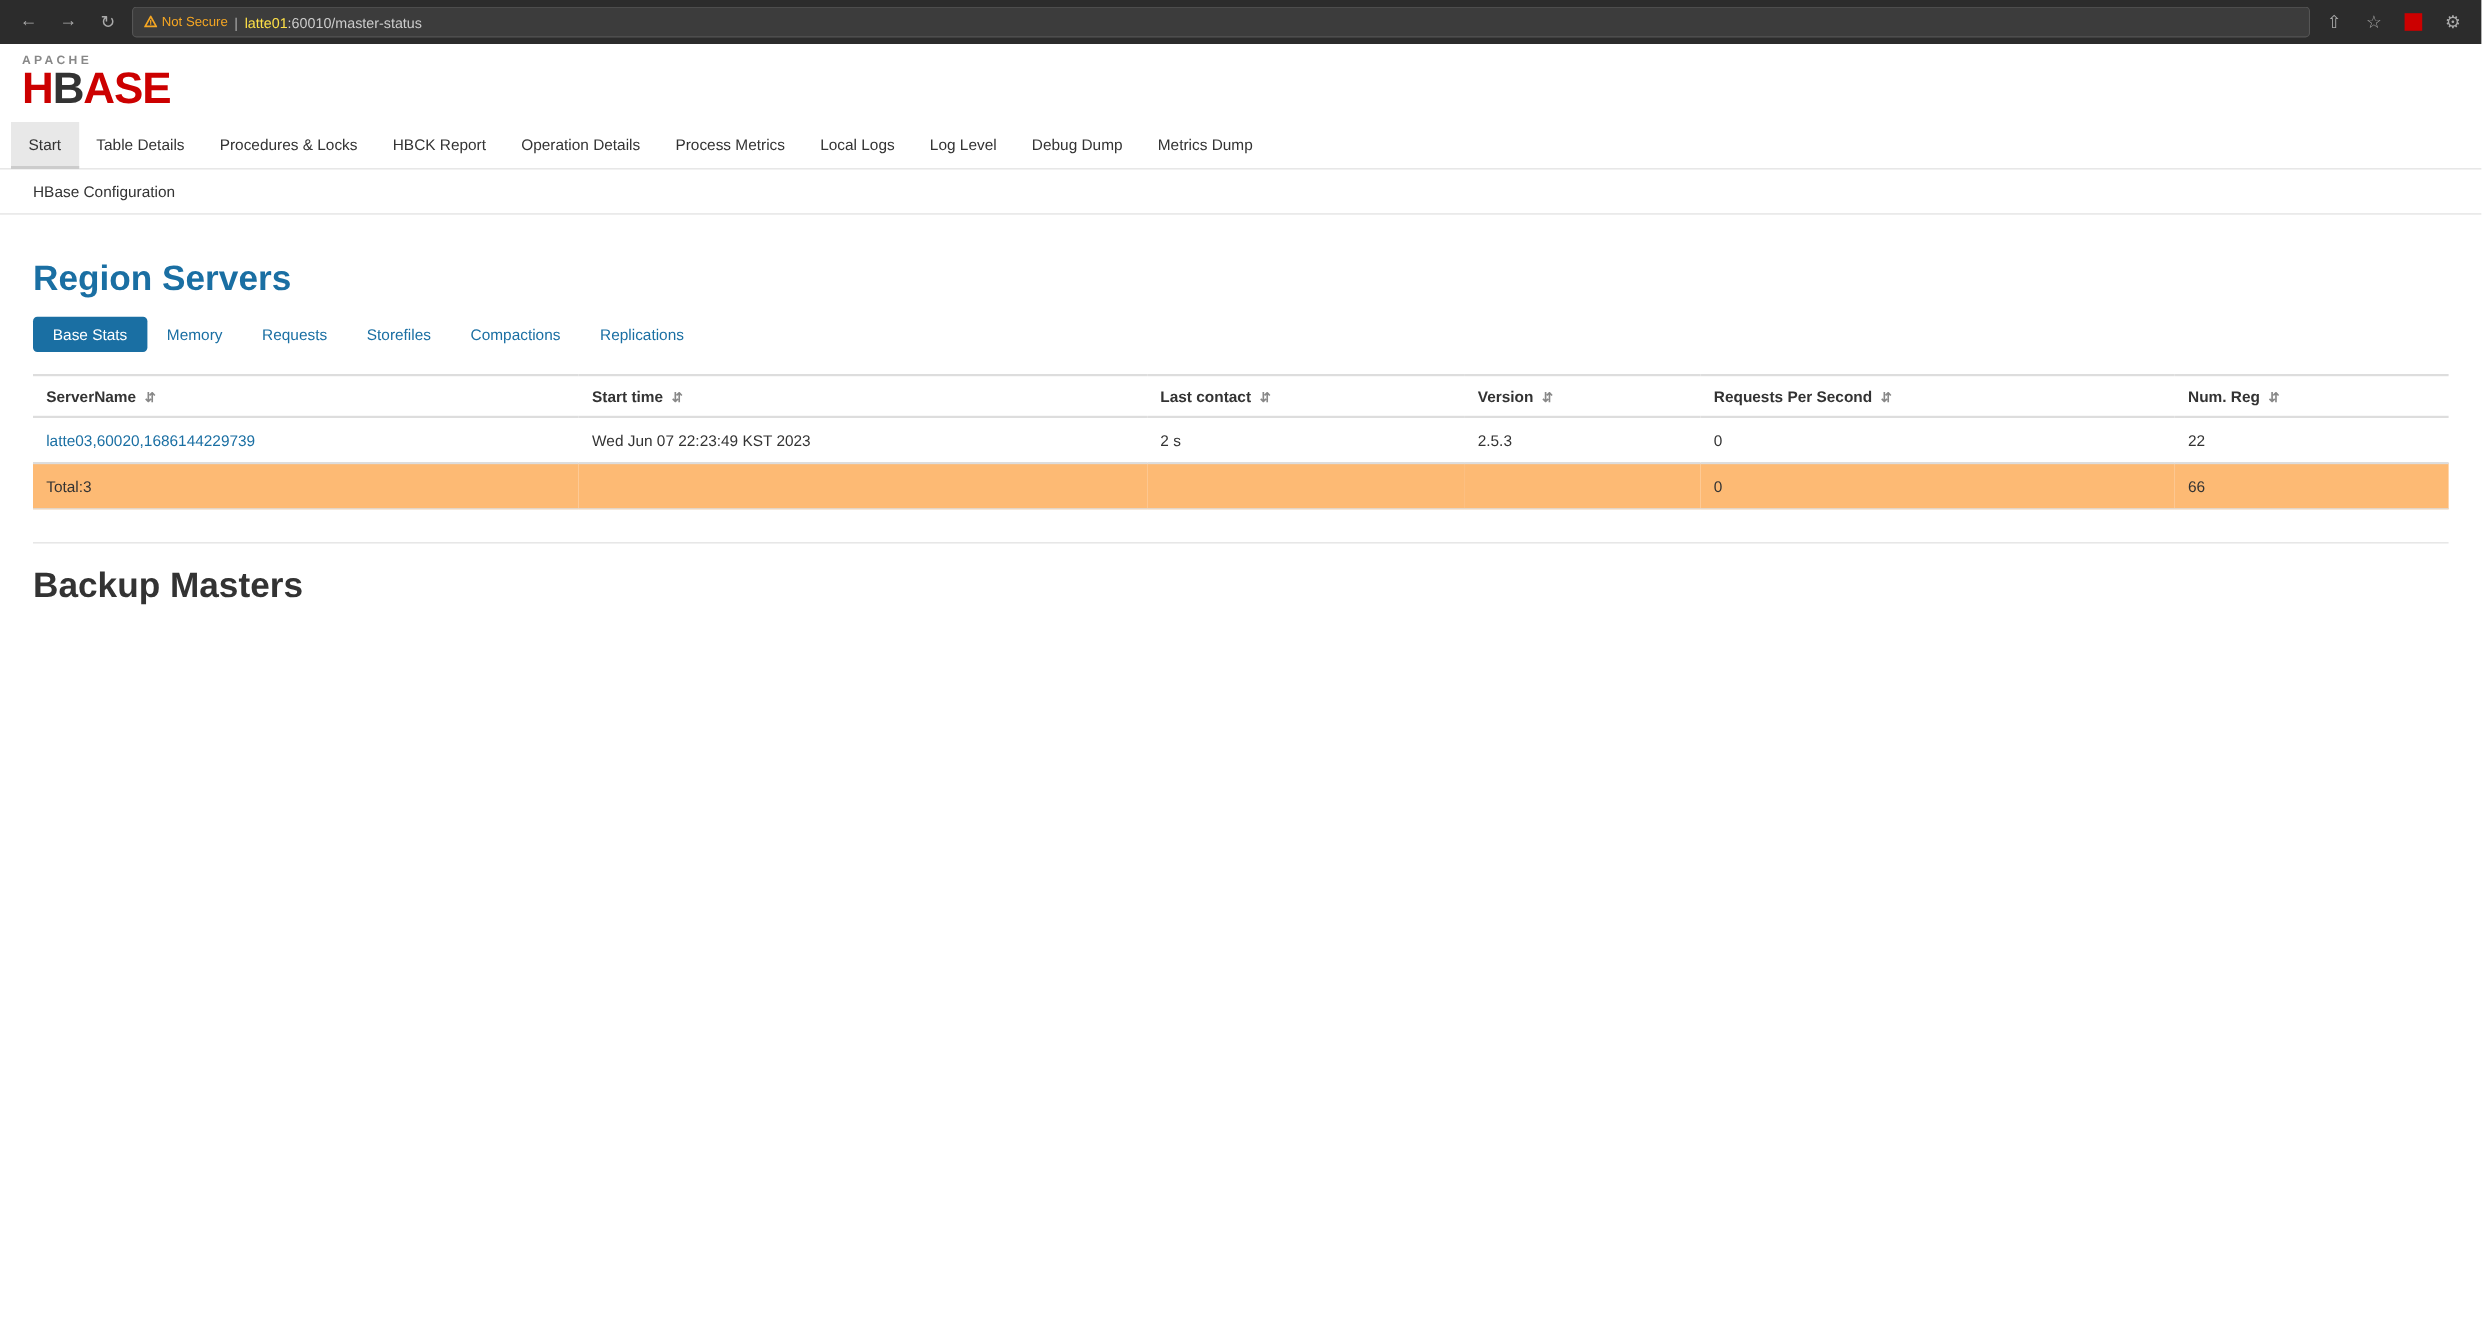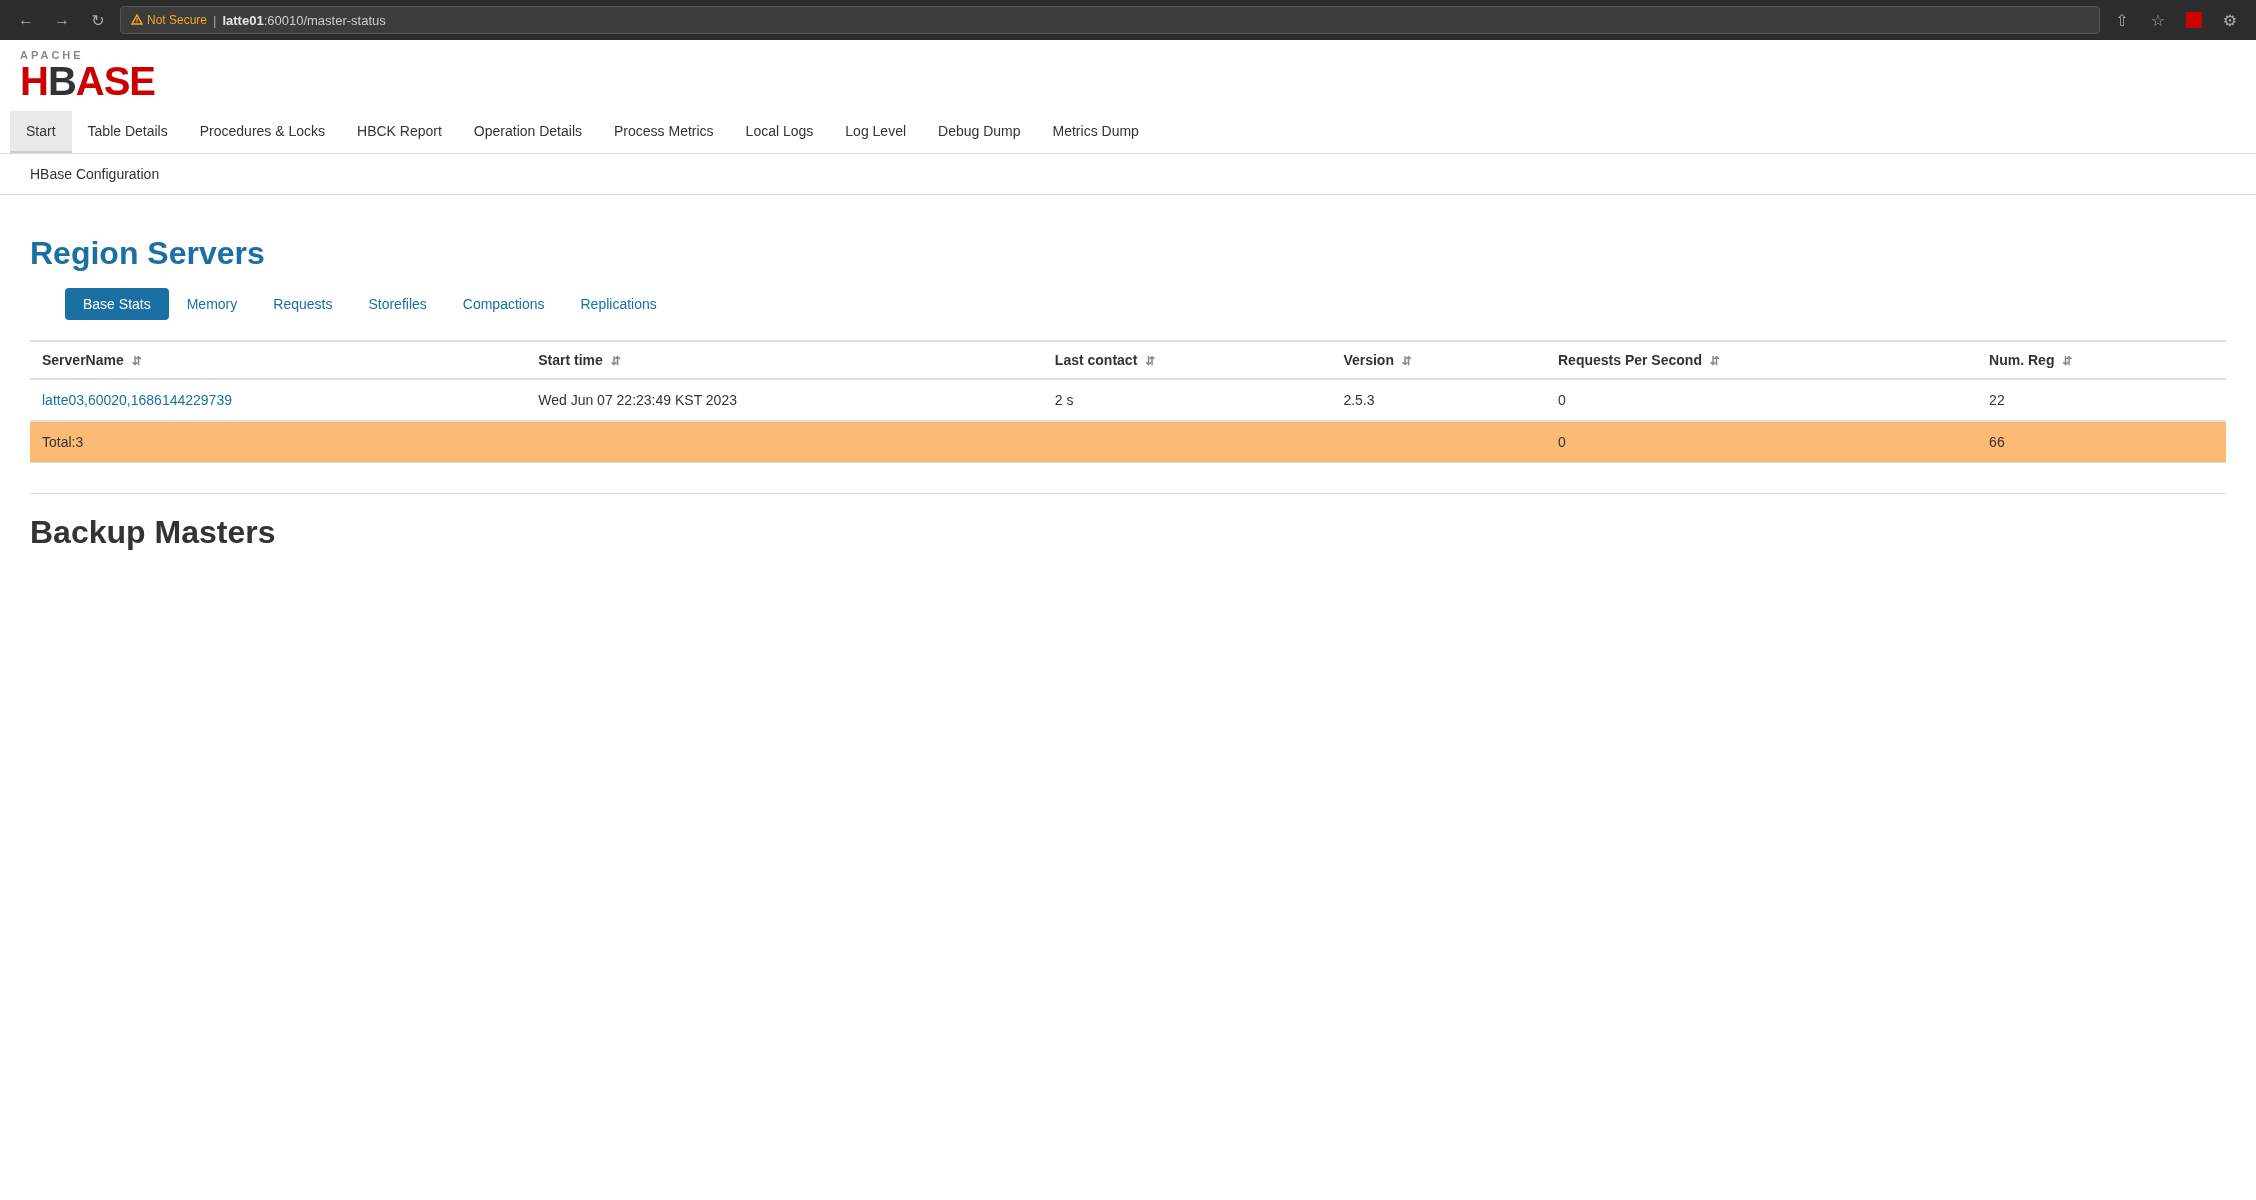--- a/index.html
+++ b/index.html
@@ -143,21 +143,20 @@
       margin-bottom: 16px;
       margin-top: 20px;
     }
 
     
     .sub-tabs {
       display: flex;
       gap: 0;
       margin-bottom: 20px;
       align-items: center;
-      margin-left: 35px;
     }
     .sub-tab {
       padding: 8px 18px;
       cursor: pointer;
       color: #1a6fa3;
       font-size: 14px;
       text-decoration: none;
       border-radius: 4px;
     }
     .sub-tab.active {
@@ -226,21 +225,21 @@
   <div class="browser-address-bar">
     <span class="not-secure">
       <svg width="12" height="12" viewBox="0 0 12 12" fill="none" xmlns="http://www.w3.org/2000/svg">
         <path d="M6 1L11 10H1L6 1Z" fill="none" stroke="#f5a623" stroke-width="1.5"></path>
         <path d="M6 4.5V6.5M6 7.5V8" stroke="#f5a623" stroke-width="1.2" stroke-linecap="round"></path>
       </svg>
       <span>Not Secure</span>
     </span>
     <span style="color:#aaa; margin: 0 6px;">|</span>
     <span>
-      <span class="url-bold" style="color:#e5e5e5; font-weight:bold;">latte01</span><span style="color:#ccc;">:60010/master-status</span>
+      <span class="url-bold" style="color:#fde047; font-weight:normal;">latte01</span><span style="color:#ccc;">:60010/master-status</span>
     </span>
   </div>
   <div class="browser-actions">
     <div class="browser-action-btn" style="color:#aaa;">⇧</div>
     <div class="browser-action-btn" style="color:#aaa;">☆</div>
     <div class="browser-action-btn">
       <span class="favicon-red"></span>
     </div>
     <div class="browser-action-btn" style="color:#aaa;">⚙</div>
   </div>

